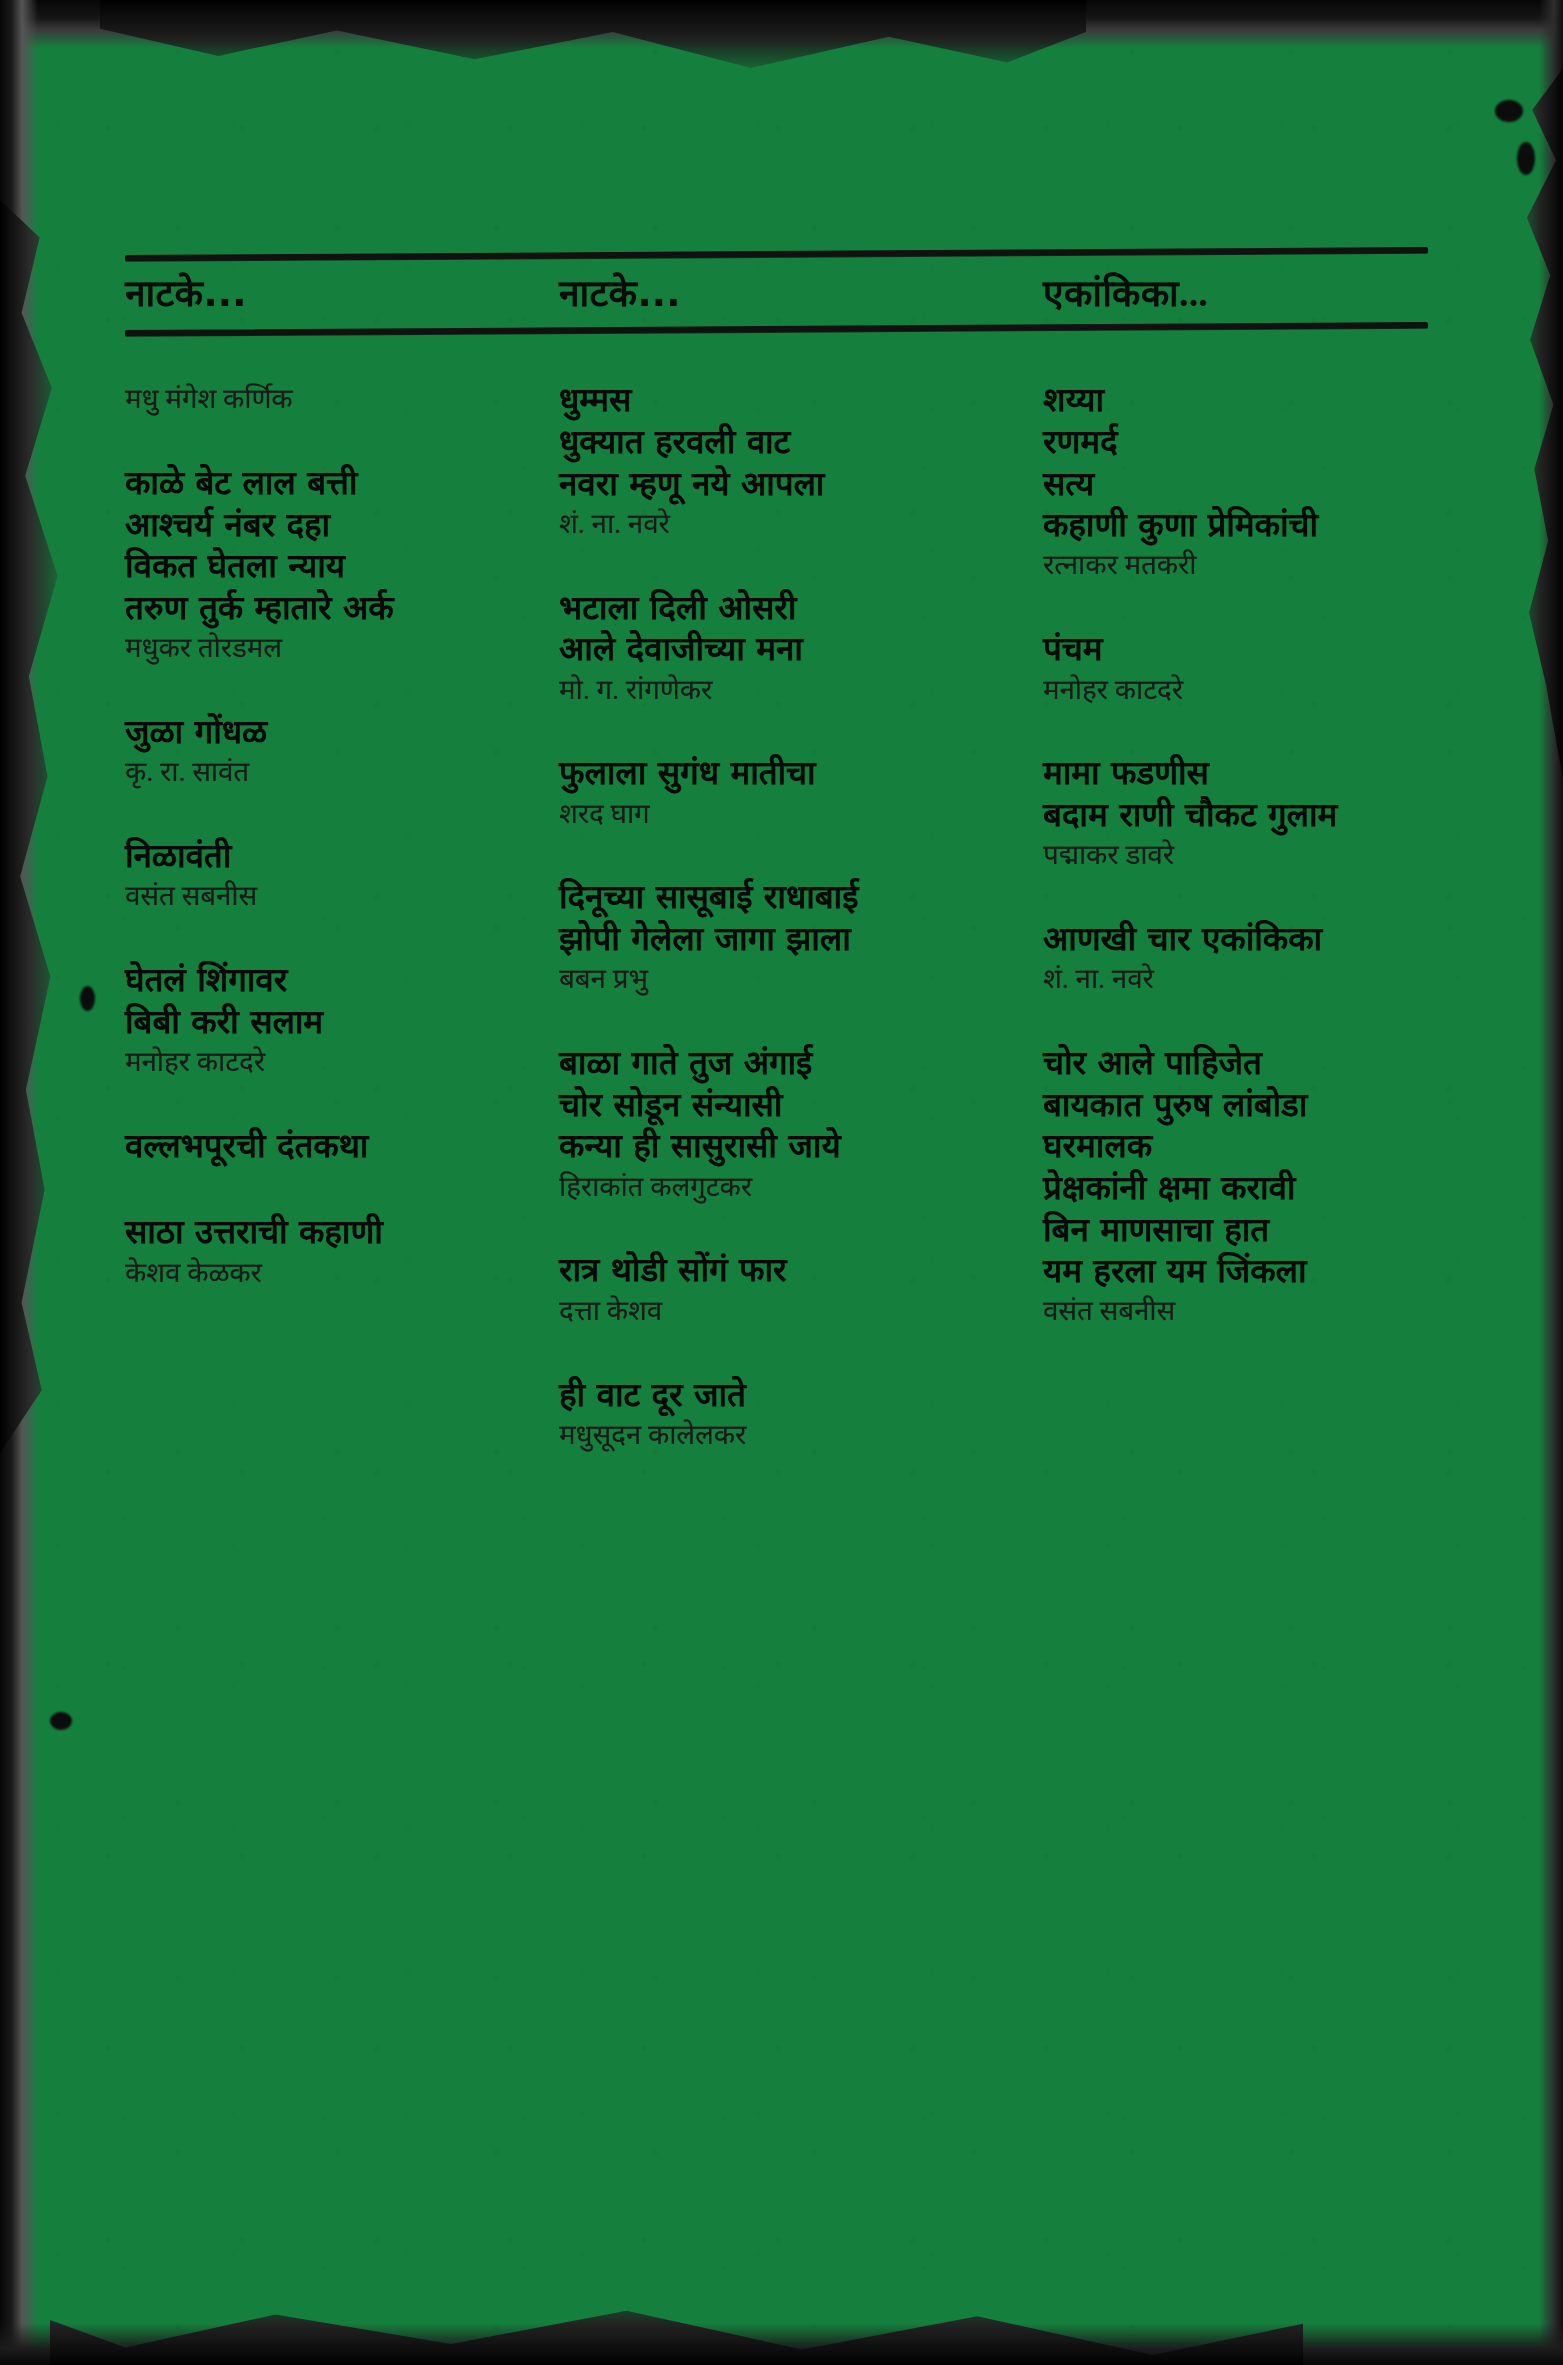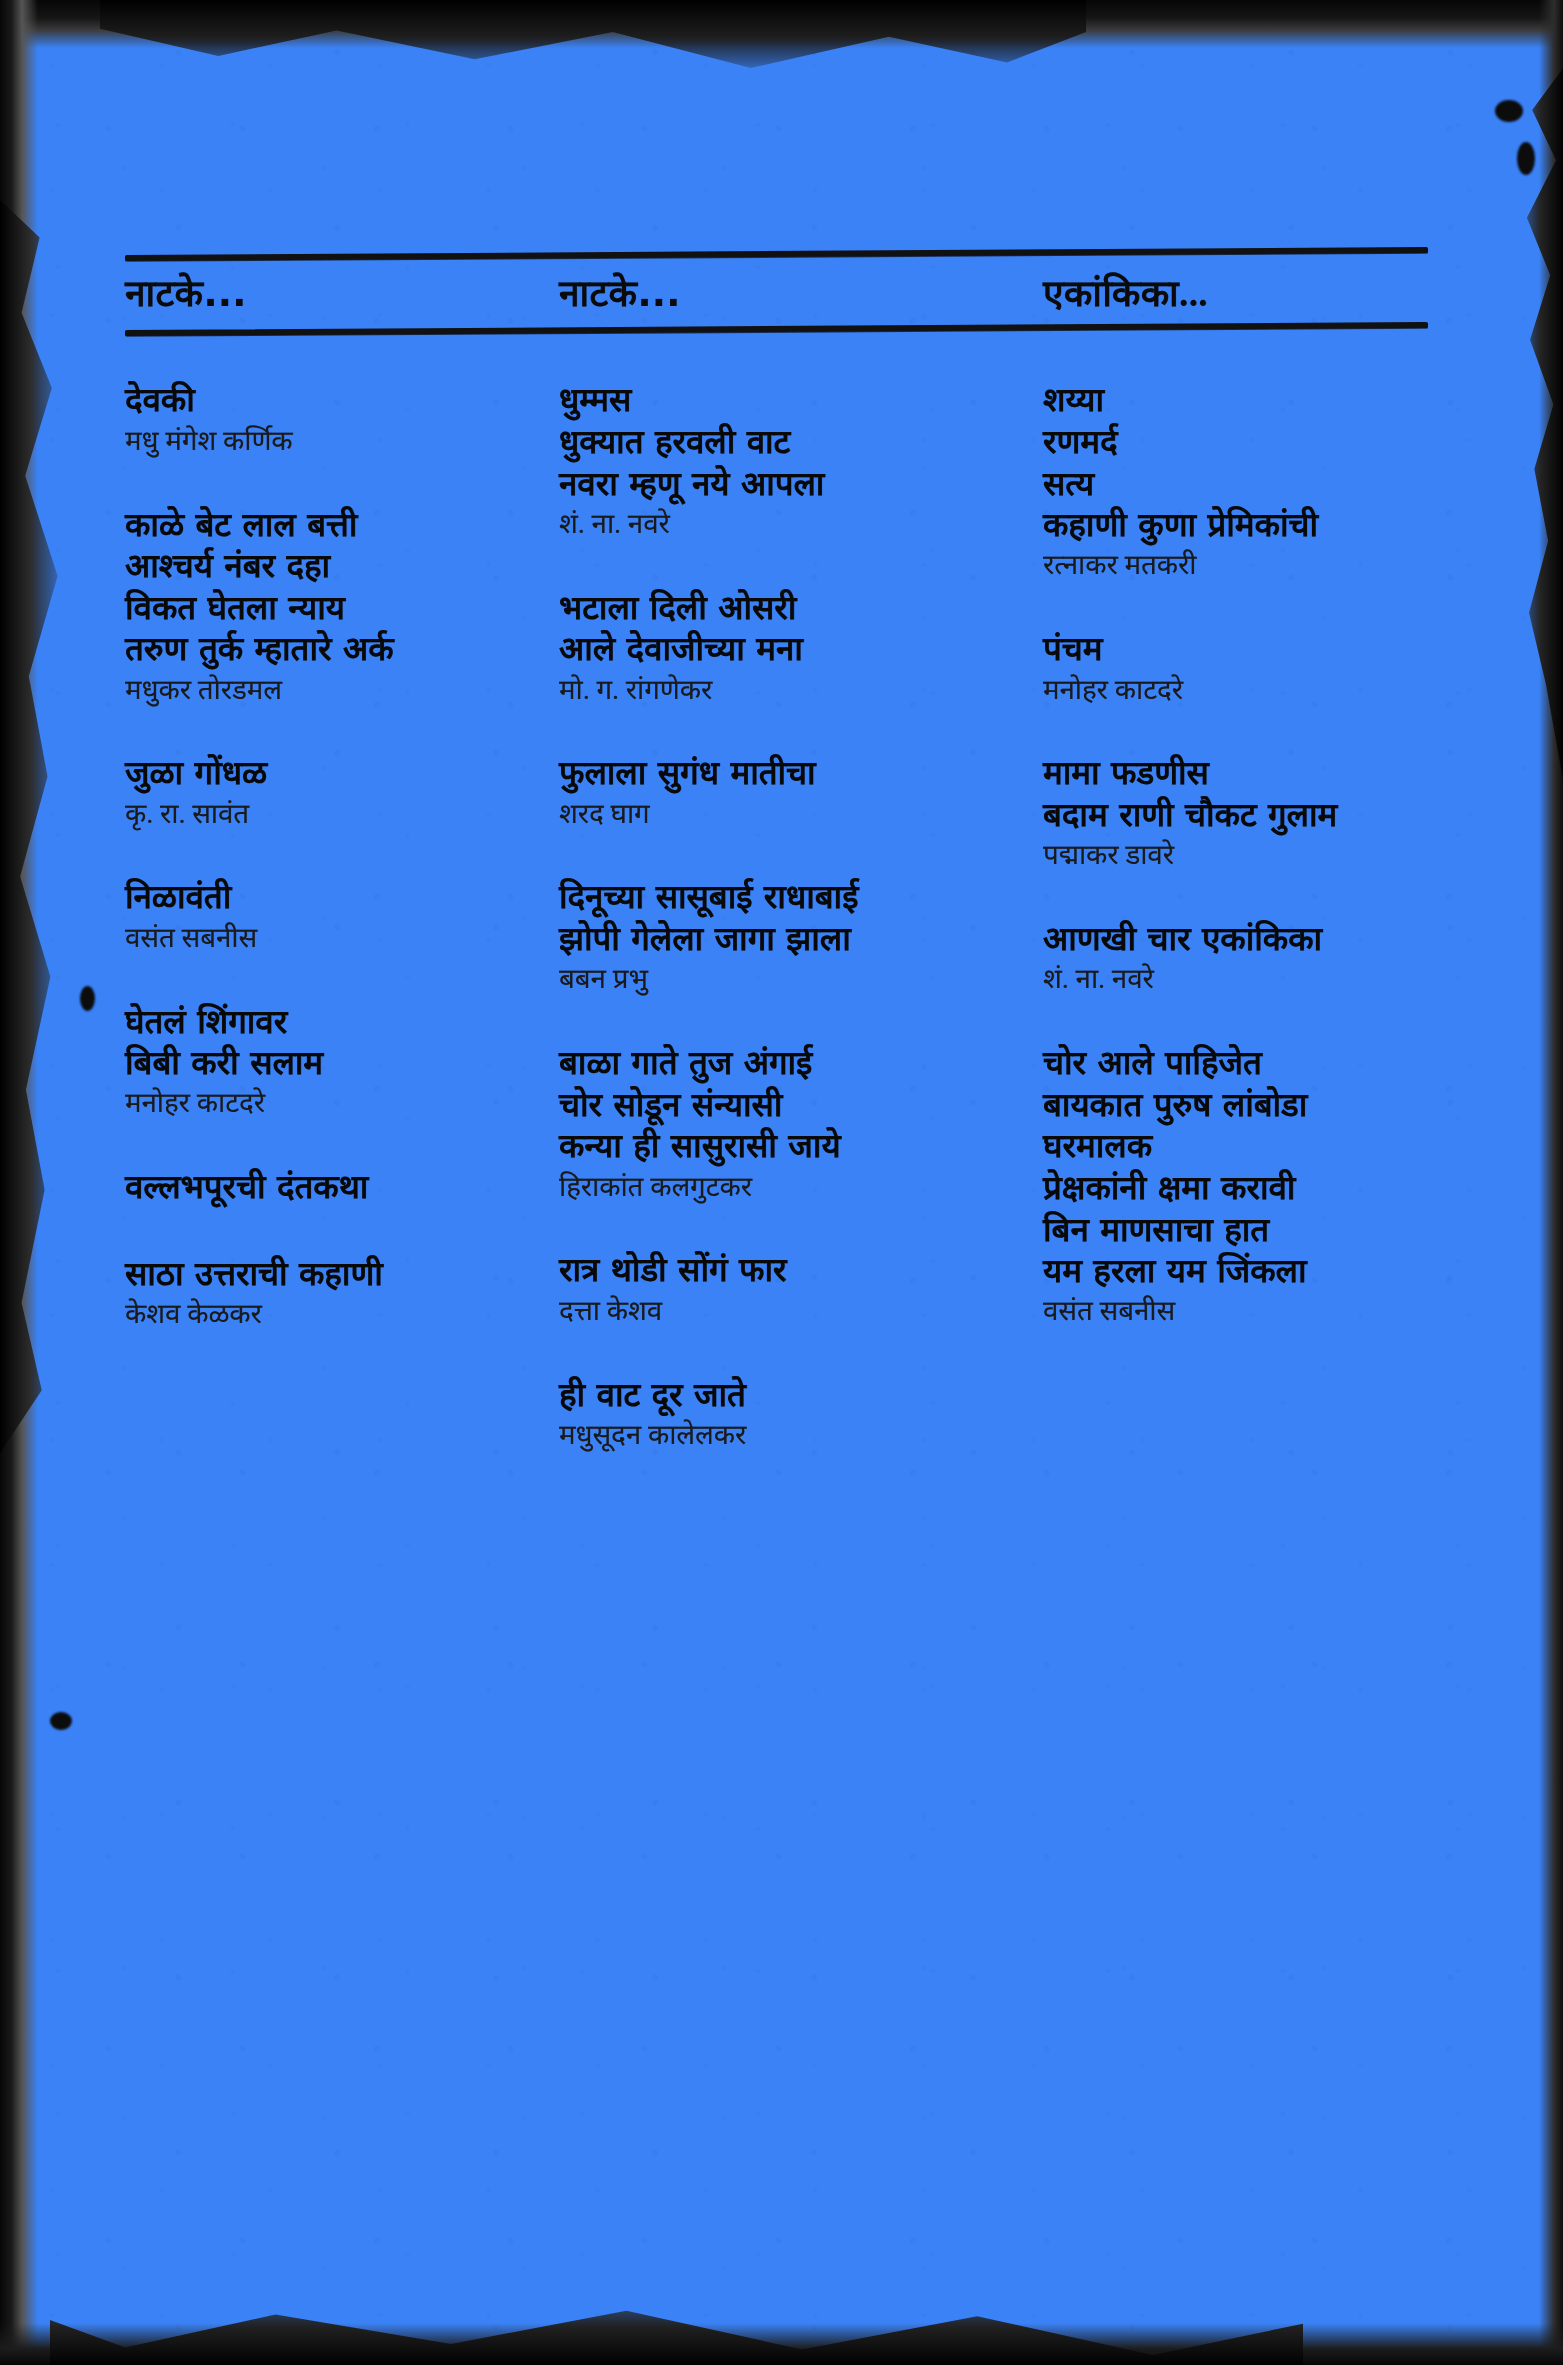--- a/index.html
+++ b/index.html
@@ -12,21 +12,21 @@
     height: 2366px;
     position: relative;
     overflow: hidden;
     font-family: "DejaVu Sans", "Liberation Sans", sans-serif;
   }
 
   
   .page-scan {
     position: absolute;
     inset: 0;
-    background: #3b82f6;
+    background: #15803d;
   }
 
   
   .scan-noise {
     position: absolute;
     inset: 0;
     opacity: .55;
     background-image:
       radial-gradient(circle at 12% 30%, rgba(0,0,0,.05) 0 2.5px, transparent 3.3px),
       radial-gradient(circle at 62% 12%, rgba(0,0,0,.04) 0 1.7px, transparent 2.5px),
@@ -189,21 +189,20 @@
       <div class="header-cell h-col-2">नाटके...</div>
       <div class="header-cell h-col-3">एकांकिका...</div>
     </div>
 
     <div class="rule lower"></div>
 
     <div class="cols">
 
       <div class="col col-1">
         <div class="group">
-          <div class="title">देवकी</div>
           <div class="author">मधु मंगेश कर्णिक</div>
         </div>
         <div class="group">
           <div class="title">काळे बेट लाल बत्ती</div>
           <div class="title">आश्चर्य नंबर दहा</div>
           <div class="title">विकत घेतला न्याय</div>
           <div class="title">तरुण तुर्क म्हातारे अर्क</div>
           <div class="author">मधुकर तोरडमल</div>
         </div>
         <div class="group">

